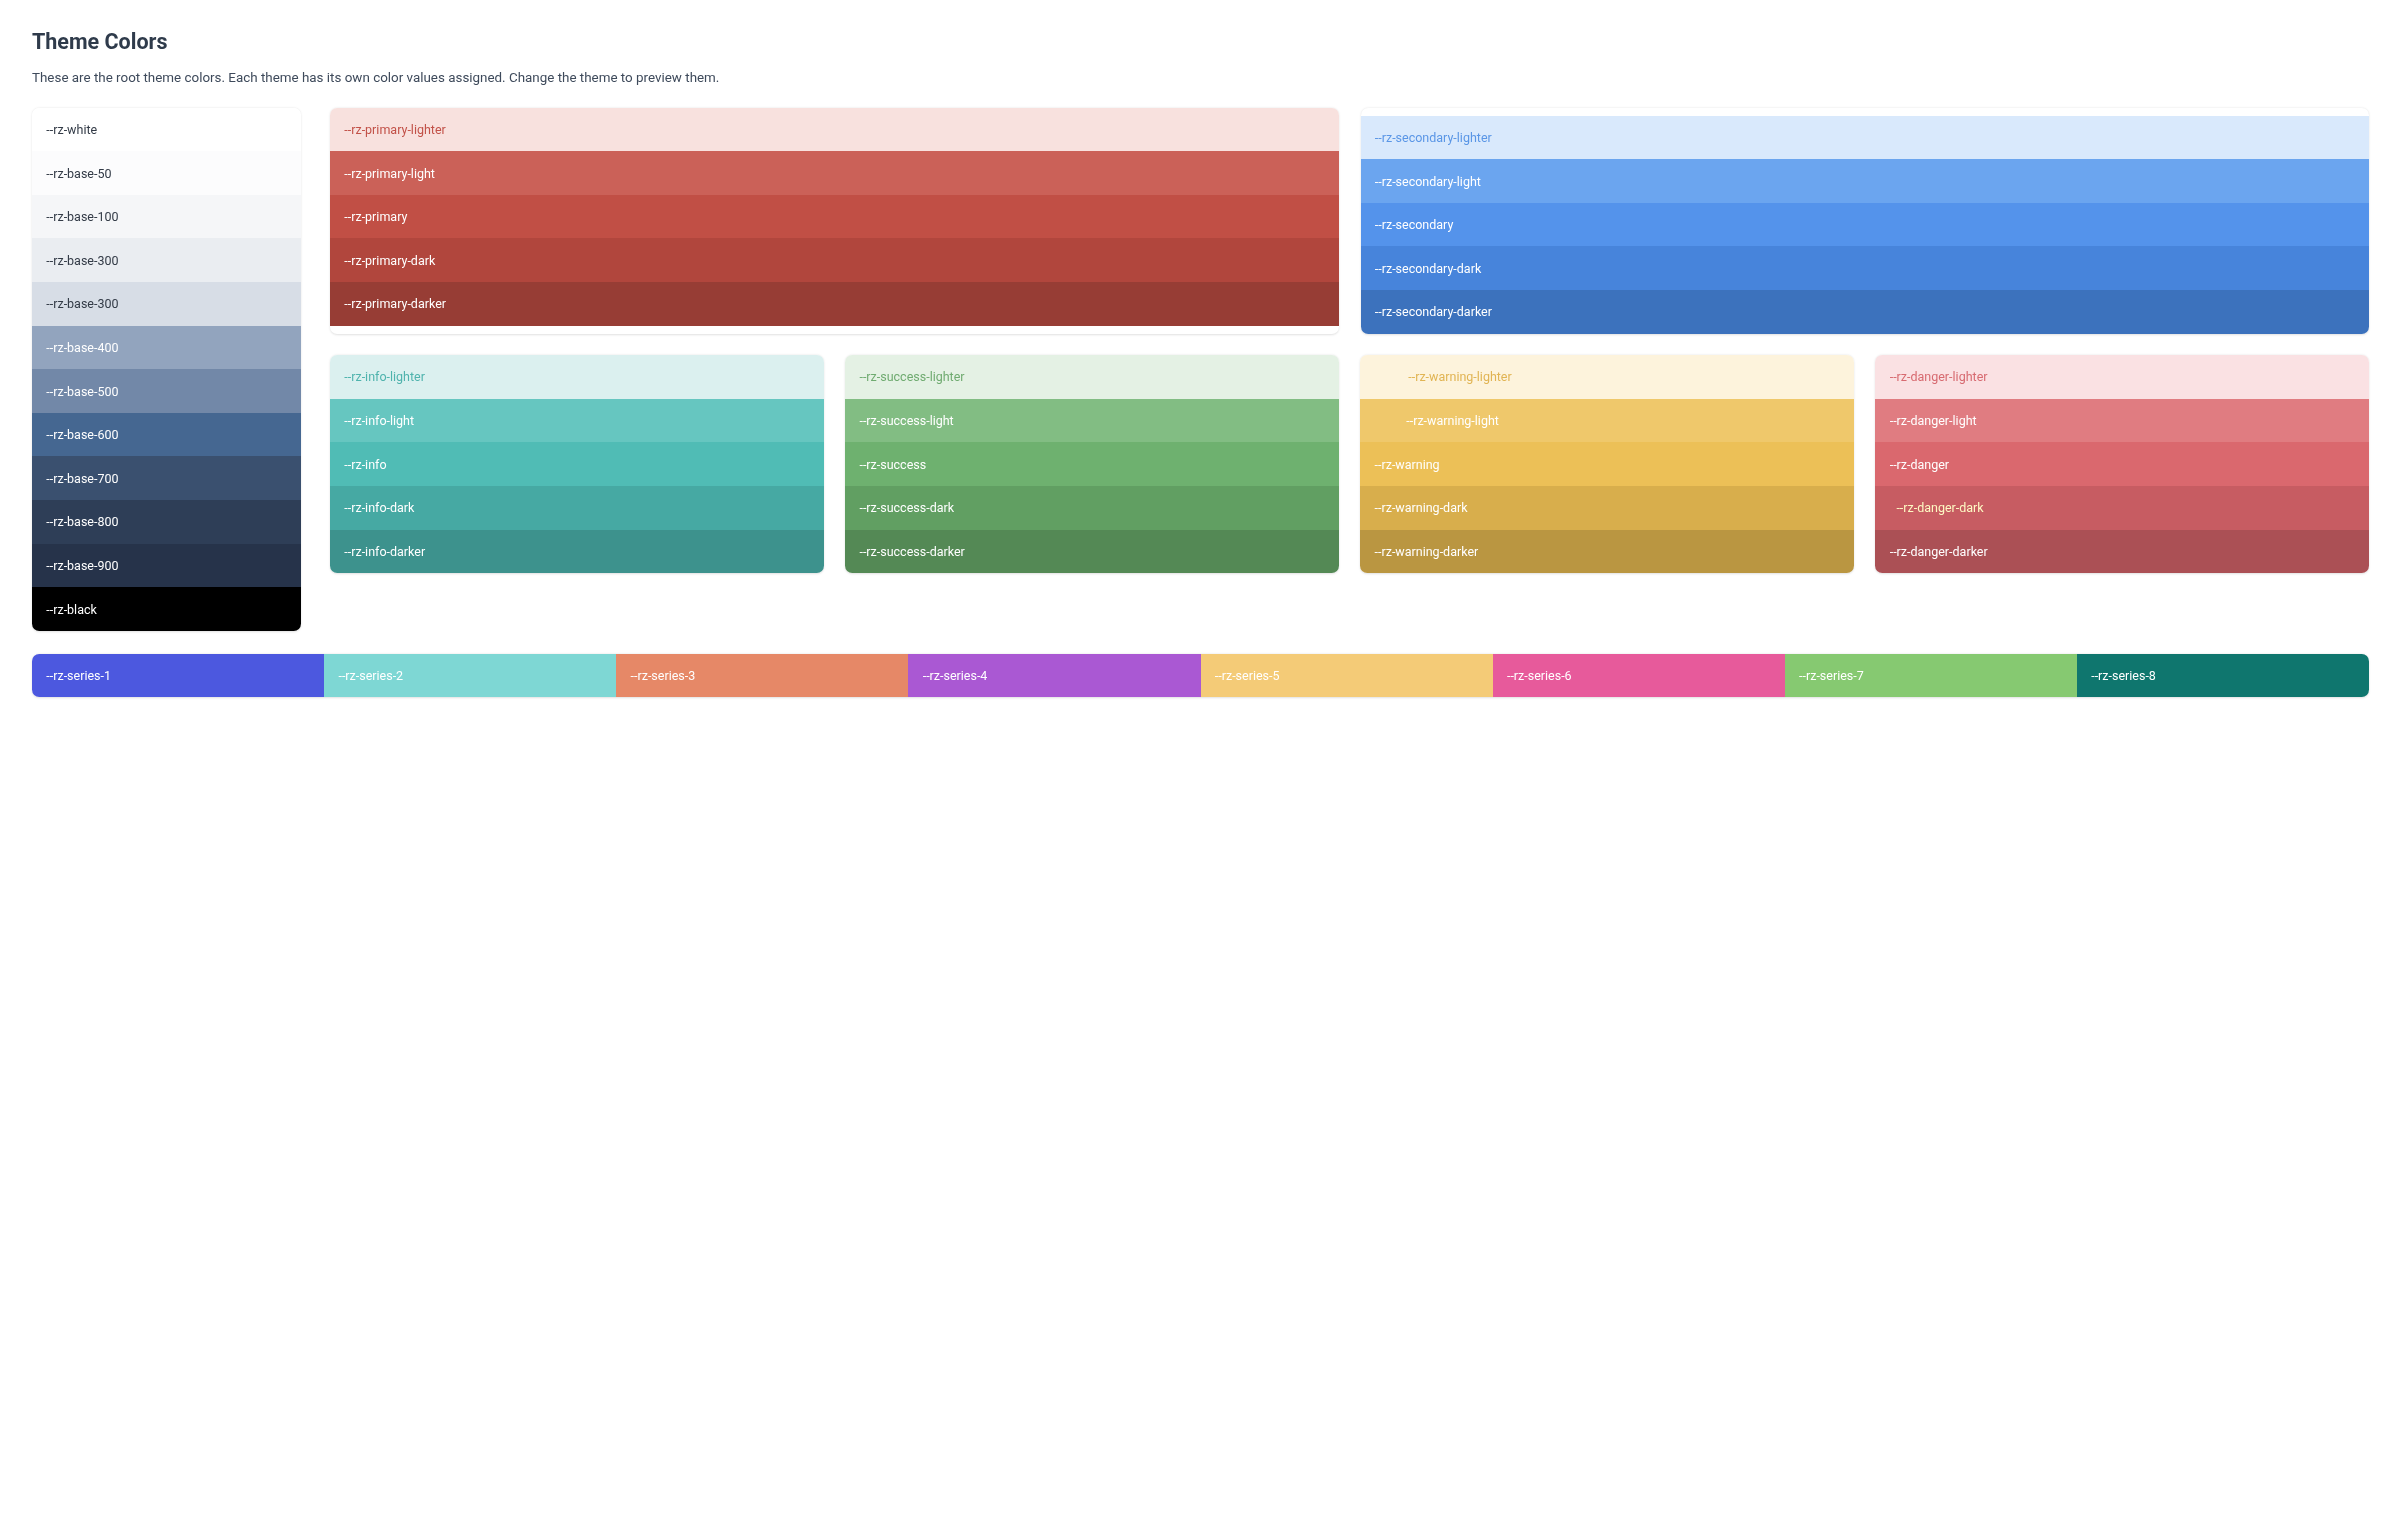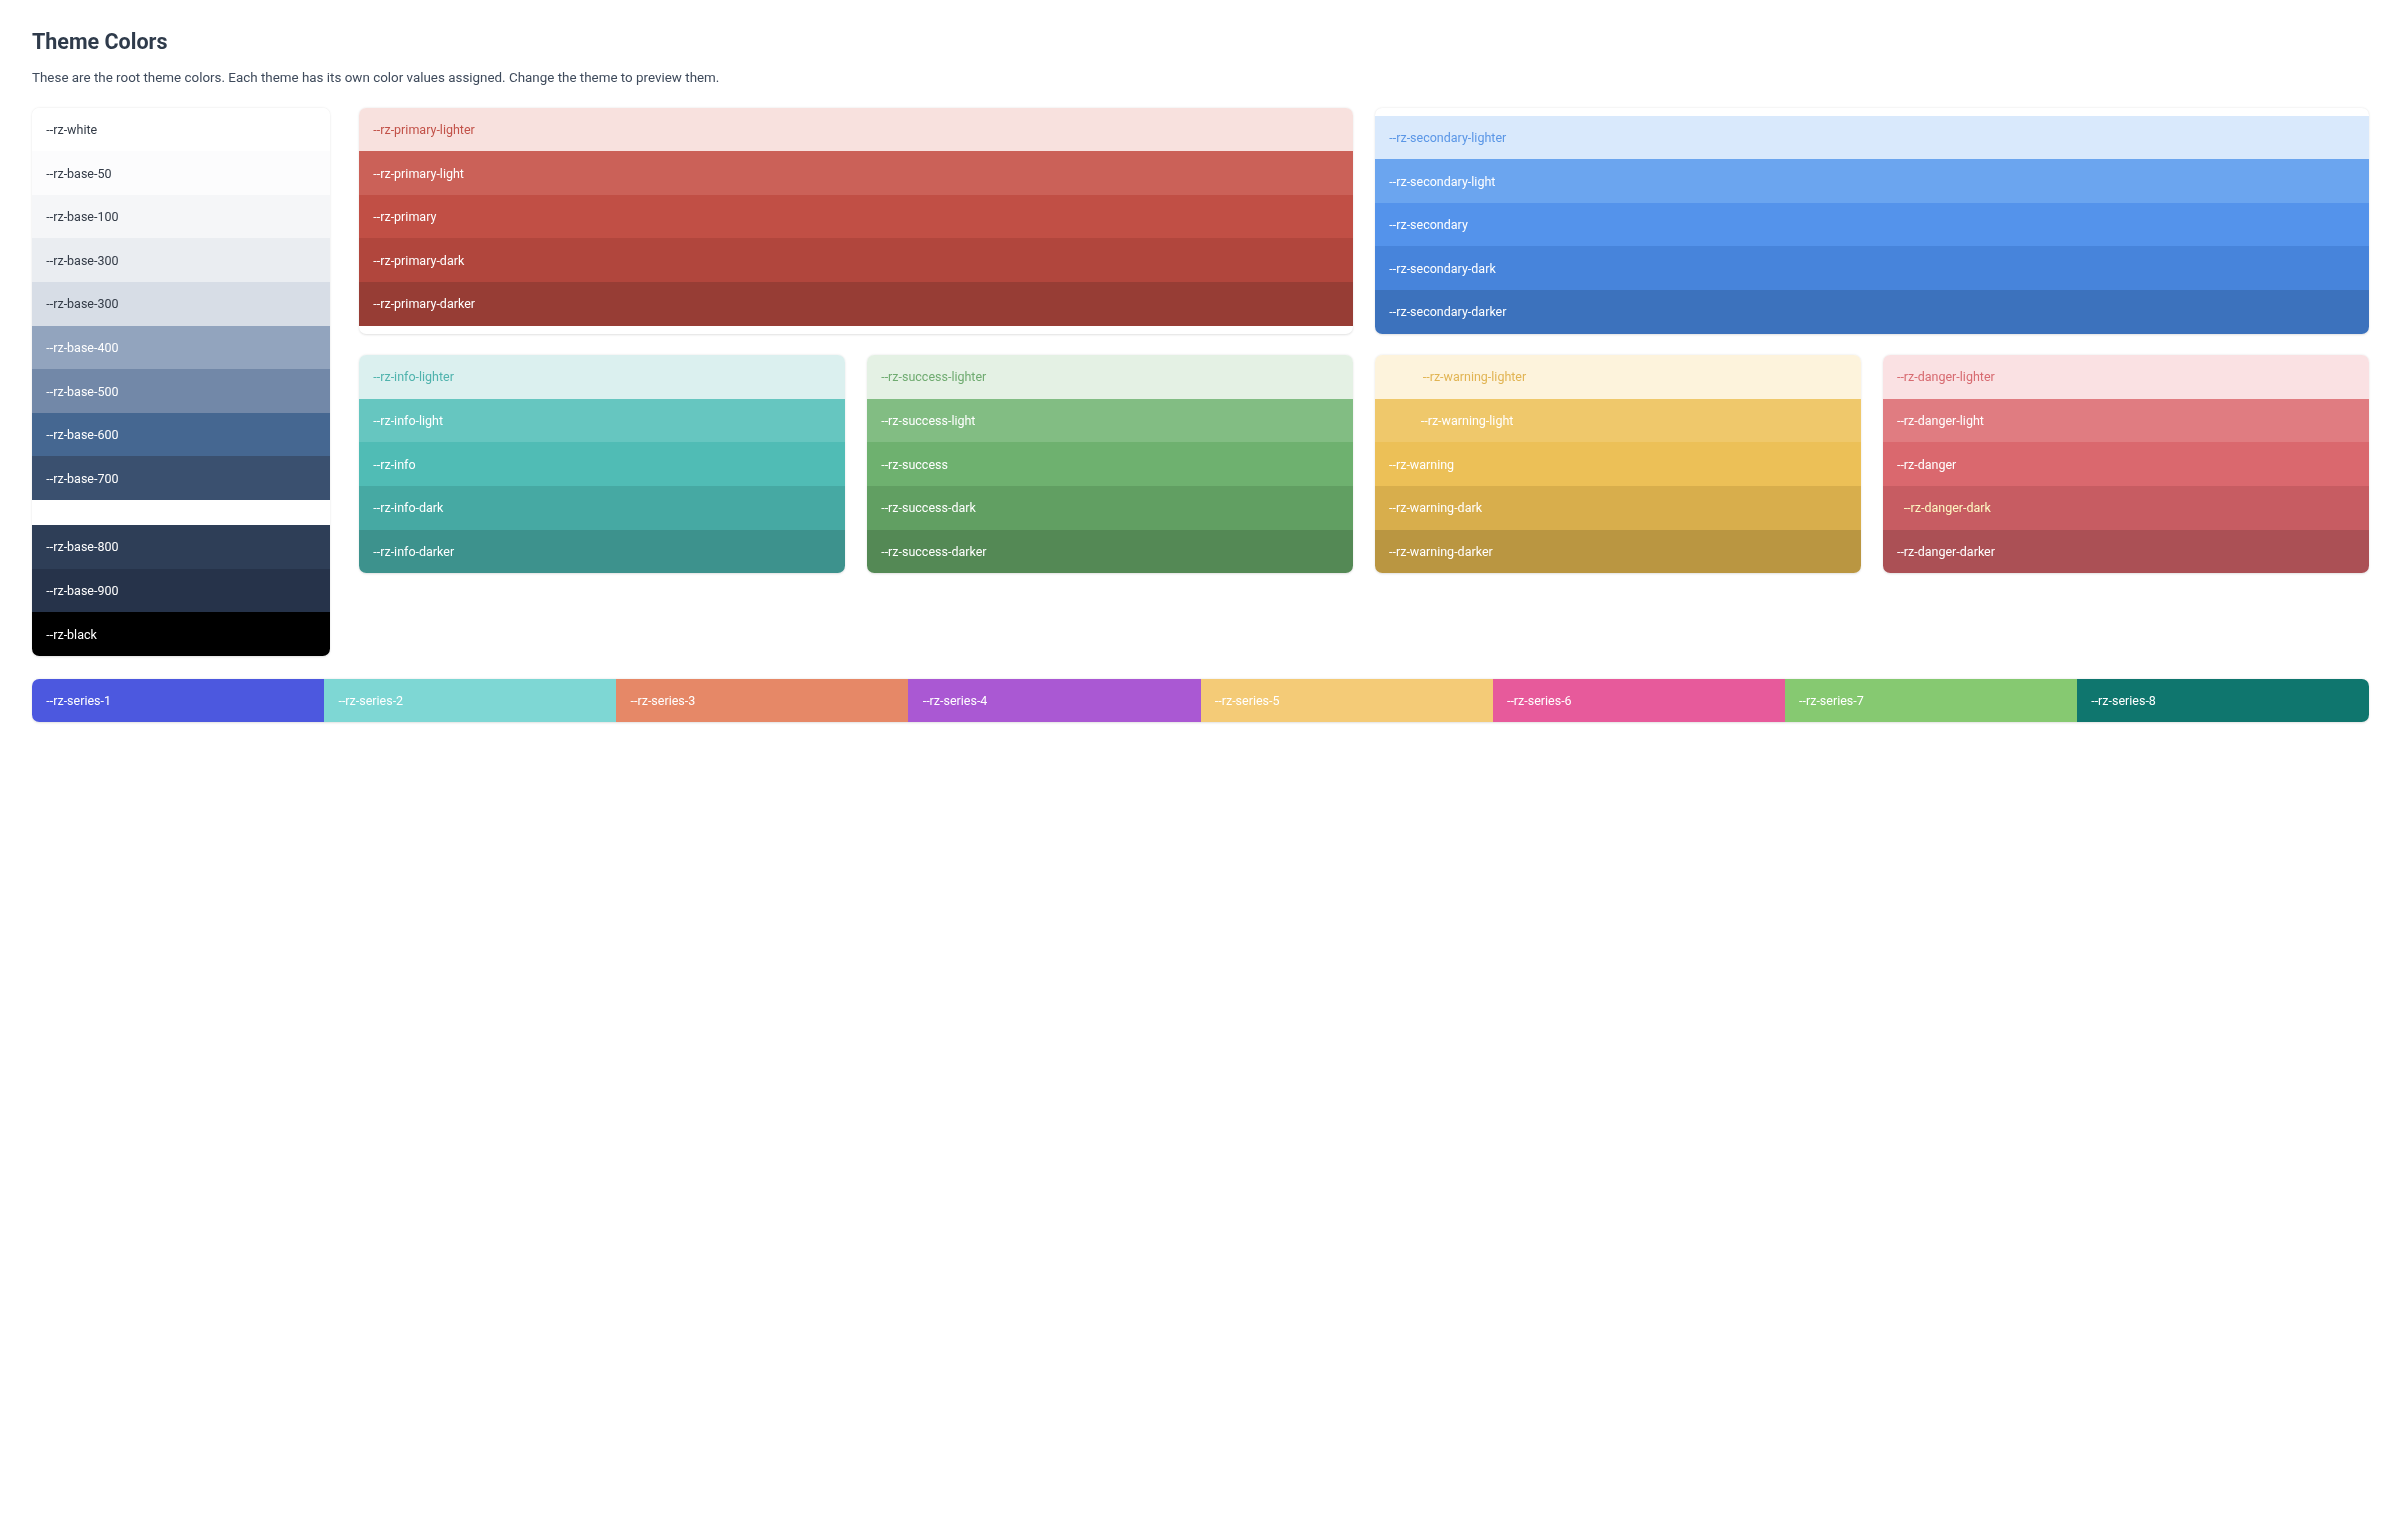--- a/index.html
+++ b/index.html
@@ -36,21 +36,21 @@
     border-radius: 7.2px;
     overflow: hidden;
     box-shadow: 0 0.9px 2.7px rgba(0,0,0,0.08), 0 0.9px 1.8px rgba(0,0,0,0.05);
     background: #fff;
   }
   .swatch {
     padding: 14.3px 14.3px;
     font-size: 12.5px;
     line-height: 1.2;
   }
-  .base-card { width: 298px; }
+  .base-card { width: 269px; }
   .two-wide { display: flex; gap: 22px; }
   .two-wide .card { flex: 1; }
   .four-wide { display: flex; gap: 21.5px; }
   .four-wide .card { flex: 1; }
   .series-card {
     display: flex;
     margin-top: 23px;
   }
   .series-card .swatch {
     flex: 1;
@@ -67,21 +67,21 @@
   <div class="card base-card">
       <div class="swatch" style="background: rgb(255, 255, 255); color: rgb(50, 58, 70);"><span>--rz-white</span></div>
       <div class="swatch" style="background: rgb(252, 252, 253); color: rgb(50, 58, 70);"><span>--rz-base-50</span></div>
       <div class="swatch" style="background: rgb(245, 246, 248); color: rgb(50, 58, 70);"><span>--rz-base-100</span></div>
       <div class="swatch" style="background: rgb(234, 237, 241); color: rgb(50, 58, 70);"><span>--rz-base-300</span></div>
       <div class="swatch" style="background: rgb(215, 221, 230); color: rgb(50, 58, 70);"><span>--rz-base-300</span></div>
       <div class="swatch" style="background: rgb(146, 164, 190); color: rgb(255, 255, 255);"><span>--rz-base-400</span></div>
       <div class="swatch" style="background: rgb(114, 136, 168); color: rgb(255, 255, 255);"><span>--rz-base-500</span></div>
       <div class="swatch" style="background: rgb(69, 103, 145); color: rgb(255, 255, 255);"><span>--rz-base-600</span></div>
       <div class="swatch" style="background: rgb(58, 80, 111); color: rgb(255, 255, 255);"><span>--rz-base-700</span></div>
-      <div class="swatch" style="background: rgb(46, 62, 87); color: rgb(255, 255, 255); margin-top: 25px;"><span>--rz-base-800</span></div>
+      <div class="swatch" style="background: rgb(46, 62, 87); color: rgb(255, 255, 255);"><span>--rz-base-800</span></div>
       <div class="swatch" style="background: rgb(38, 51, 74); color: rgb(255, 255, 255);"><span>--rz-base-900</span></div>
       <div class="swatch" style="background: rgb(0, 0, 0); color: rgb(255, 255, 255);"><span>--rz-black</span></div>
     </div>
 
   <div class="right-col">
     <div class="two-wide">
       <div class="card">
           <div class="swatch" style="background: rgb(248, 225, 222); color: rgb(194, 81, 72);"><span>--rz-primary-lighter</span></div>
           <div class="swatch" style="background: rgb(203, 97, 88); color: rgb(255, 255, 255);"><span>--rz-primary-light</span></div>
           <div class="swatch" style="background: rgb(193, 79, 69); color: rgb(255, 255, 255);"><span>--rz-primary</span></div>

